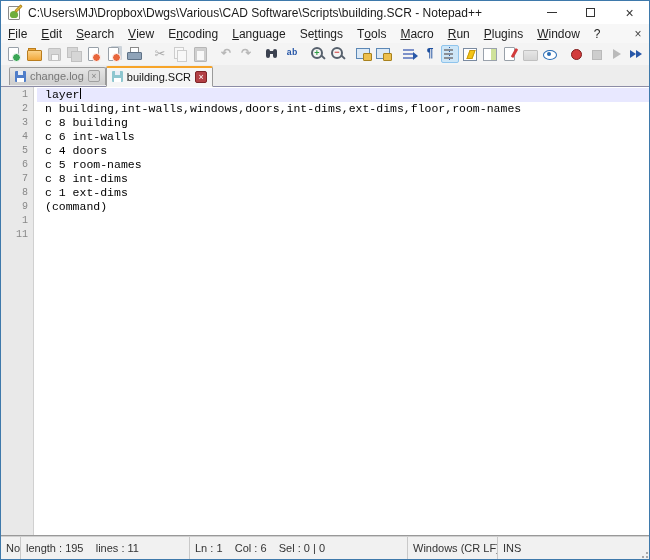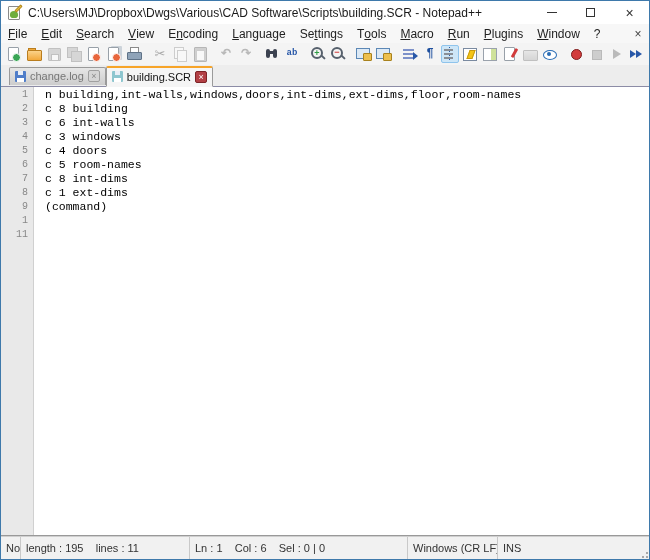--- a/index.html
+++ b/index.html
@@ -288,24 +288,24 @@
         <div class="ln">5</div>
         <div class="ln">6</div>
         <div class="ln">7</div>
         <div class="ln">8</div>
         <div class="ln">9</div>
         <div class="ln">1</div>
         <div class="ln">11</div>
       </div>
     <div class="bookmark-margin"></div>
     <div class="code-col">
+        <div class="cl cur"><span>layer</span><span class="caret"></span></div>
         <div class="cl"><span>n building,int-walls,windows,doors,int-dims,ext-dims,floor,room-names</span></div>
         <div class="cl"><span>c 8 building</span></div>
         <div class="cl"><span>c 6 int-walls</span></div>
-        <div class="cl"><span>c 3 windows</span></div>
         <div class="cl"><span>c 4 doors</span></div>
         <div class="cl"><span>c 5 room-names</span></div>
         <div class="cl"><span>c 8 int-dims</span></div>
         <div class="cl"><span>c 1 ext-dims</span></div>
         <div class="cl"><span>(command)</span></div>
       </div>
   </div>
 
   <div class="statusbar">
     <div class="sb sb-doctype">Norm</div>

